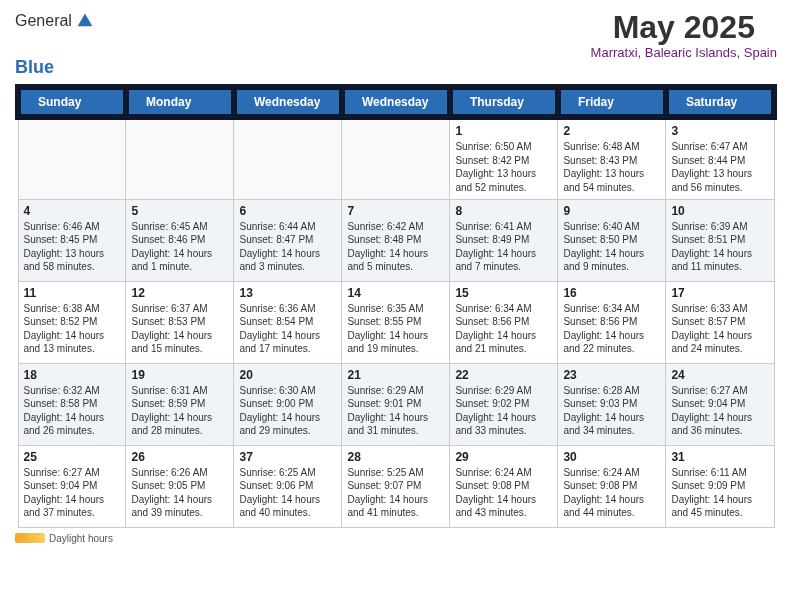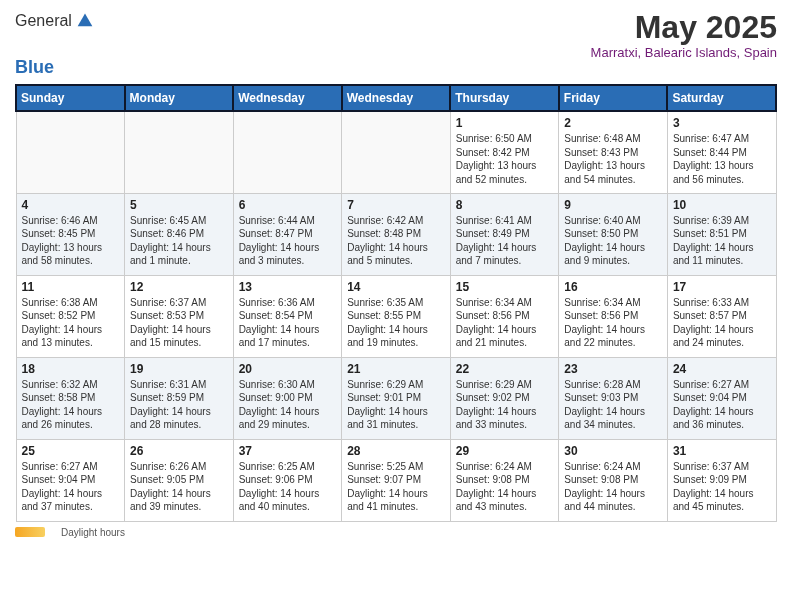--- a/index.html
+++ b/index.html
@@ -28,21 +28,21 @@
     .logo-general { color: #333; }
     .logo-blue { color: #2a6db5; }
     .logo-icon {
       width: 22px;
       height: 22px;
       margin-left: 2px;
       position: relative;
       top: -2px;
     }
     .title-block {
-      text-align: right;
+      text-align: center;
       margin-left: 14px;
     }
     .month-title {
       font-size: 32px;
       font-weight: bold;
       color: #333;
       line-height: 1.1;
     }
     .location {
       font-size: 13px;
@@ -50,24 +50,24 @@
     }
     .calendar {
       width: 100%;
       border-collapse: collapse;
       border: 1px solid #ccc;
     }
     .calendar th {
       background-color: #2a6db5;
       color: white;
       text-align: left;
-      padding: 5px 4px;
+      padding: 5px 17px;
       font-size: 12px;
       font-weight: bold;
-      border: 2px solid #0f172a;
+      border: 6px solid #0f172a;
     }
     .calendar td {
       width: 14.285%;
       vertical-align: top;
       padding: 4px 5px;
       font-size: 9.5px;
       color: #333;
       border: 1px solid #ccc;
       height: 82px;
     }
@@ -90,21 +90,21 @@
     }
     .empty-cell {
       background-color: #f9f9f9 !important;
     }
     .footer-note {
       margin-top: 5px;
       font-size: 10px;
       color: #555;
       display: flex;
       align-items: center;
-      gap: 16px;
+      gap: 4px;
     }
     .daylight-bar {
       display: inline-block;
       width: 30px;
       height: 10px;
       background: linear-gradient(to right, #f5a623, #f8d060);
       border-radius: 2px;
     }
   </style>
 </head>
@@ -360,21 +360,21 @@
           </td>
           <td>
             <div class="day-num">30</div>
             <div class="day-info">Sunrise: 6:24 AM
 Sunset: 9:08 PM
 Daylight: 14 hours
 and 44 minutes.</div>
           </td>
           <td>
             <div class="day-num">31</div>
-            <div class="day-info">Sunrise: 6:37 AM
+            <div class="day-info">Sunrise: 6:11 AM
 Sunset: 9:09 PM
 Daylight: 14 hours
 and 45 minutes.</div>
           </td>
         </tr>
       </tbody>
   </table>
 
   <div class="footer-note">
     <span class="daylight-bar"></span>

